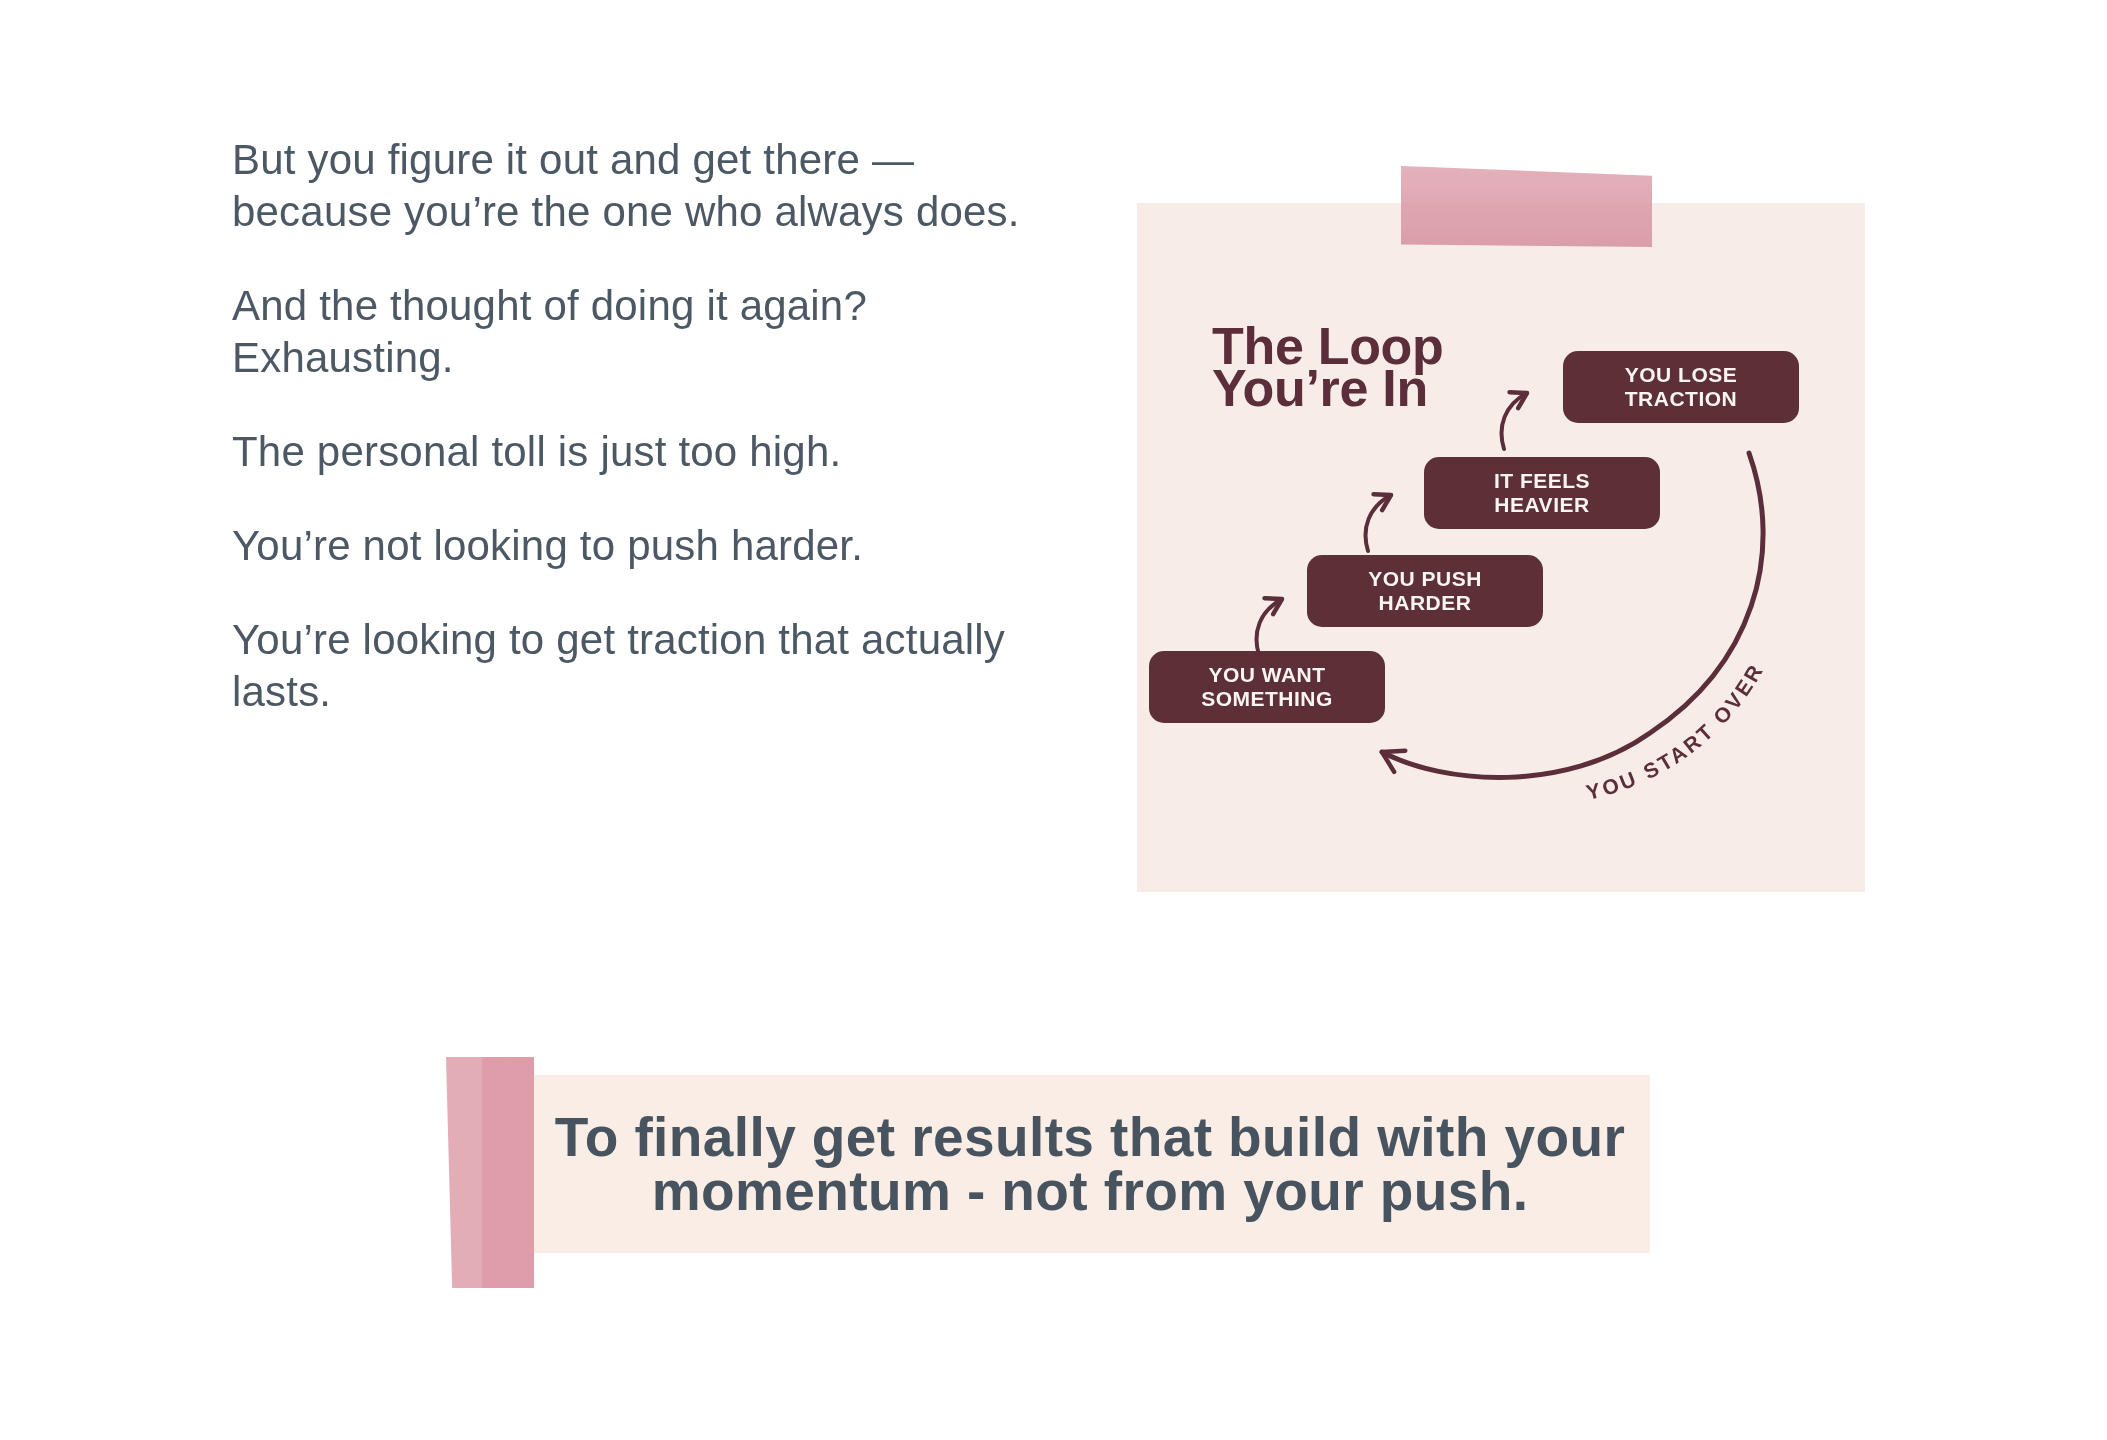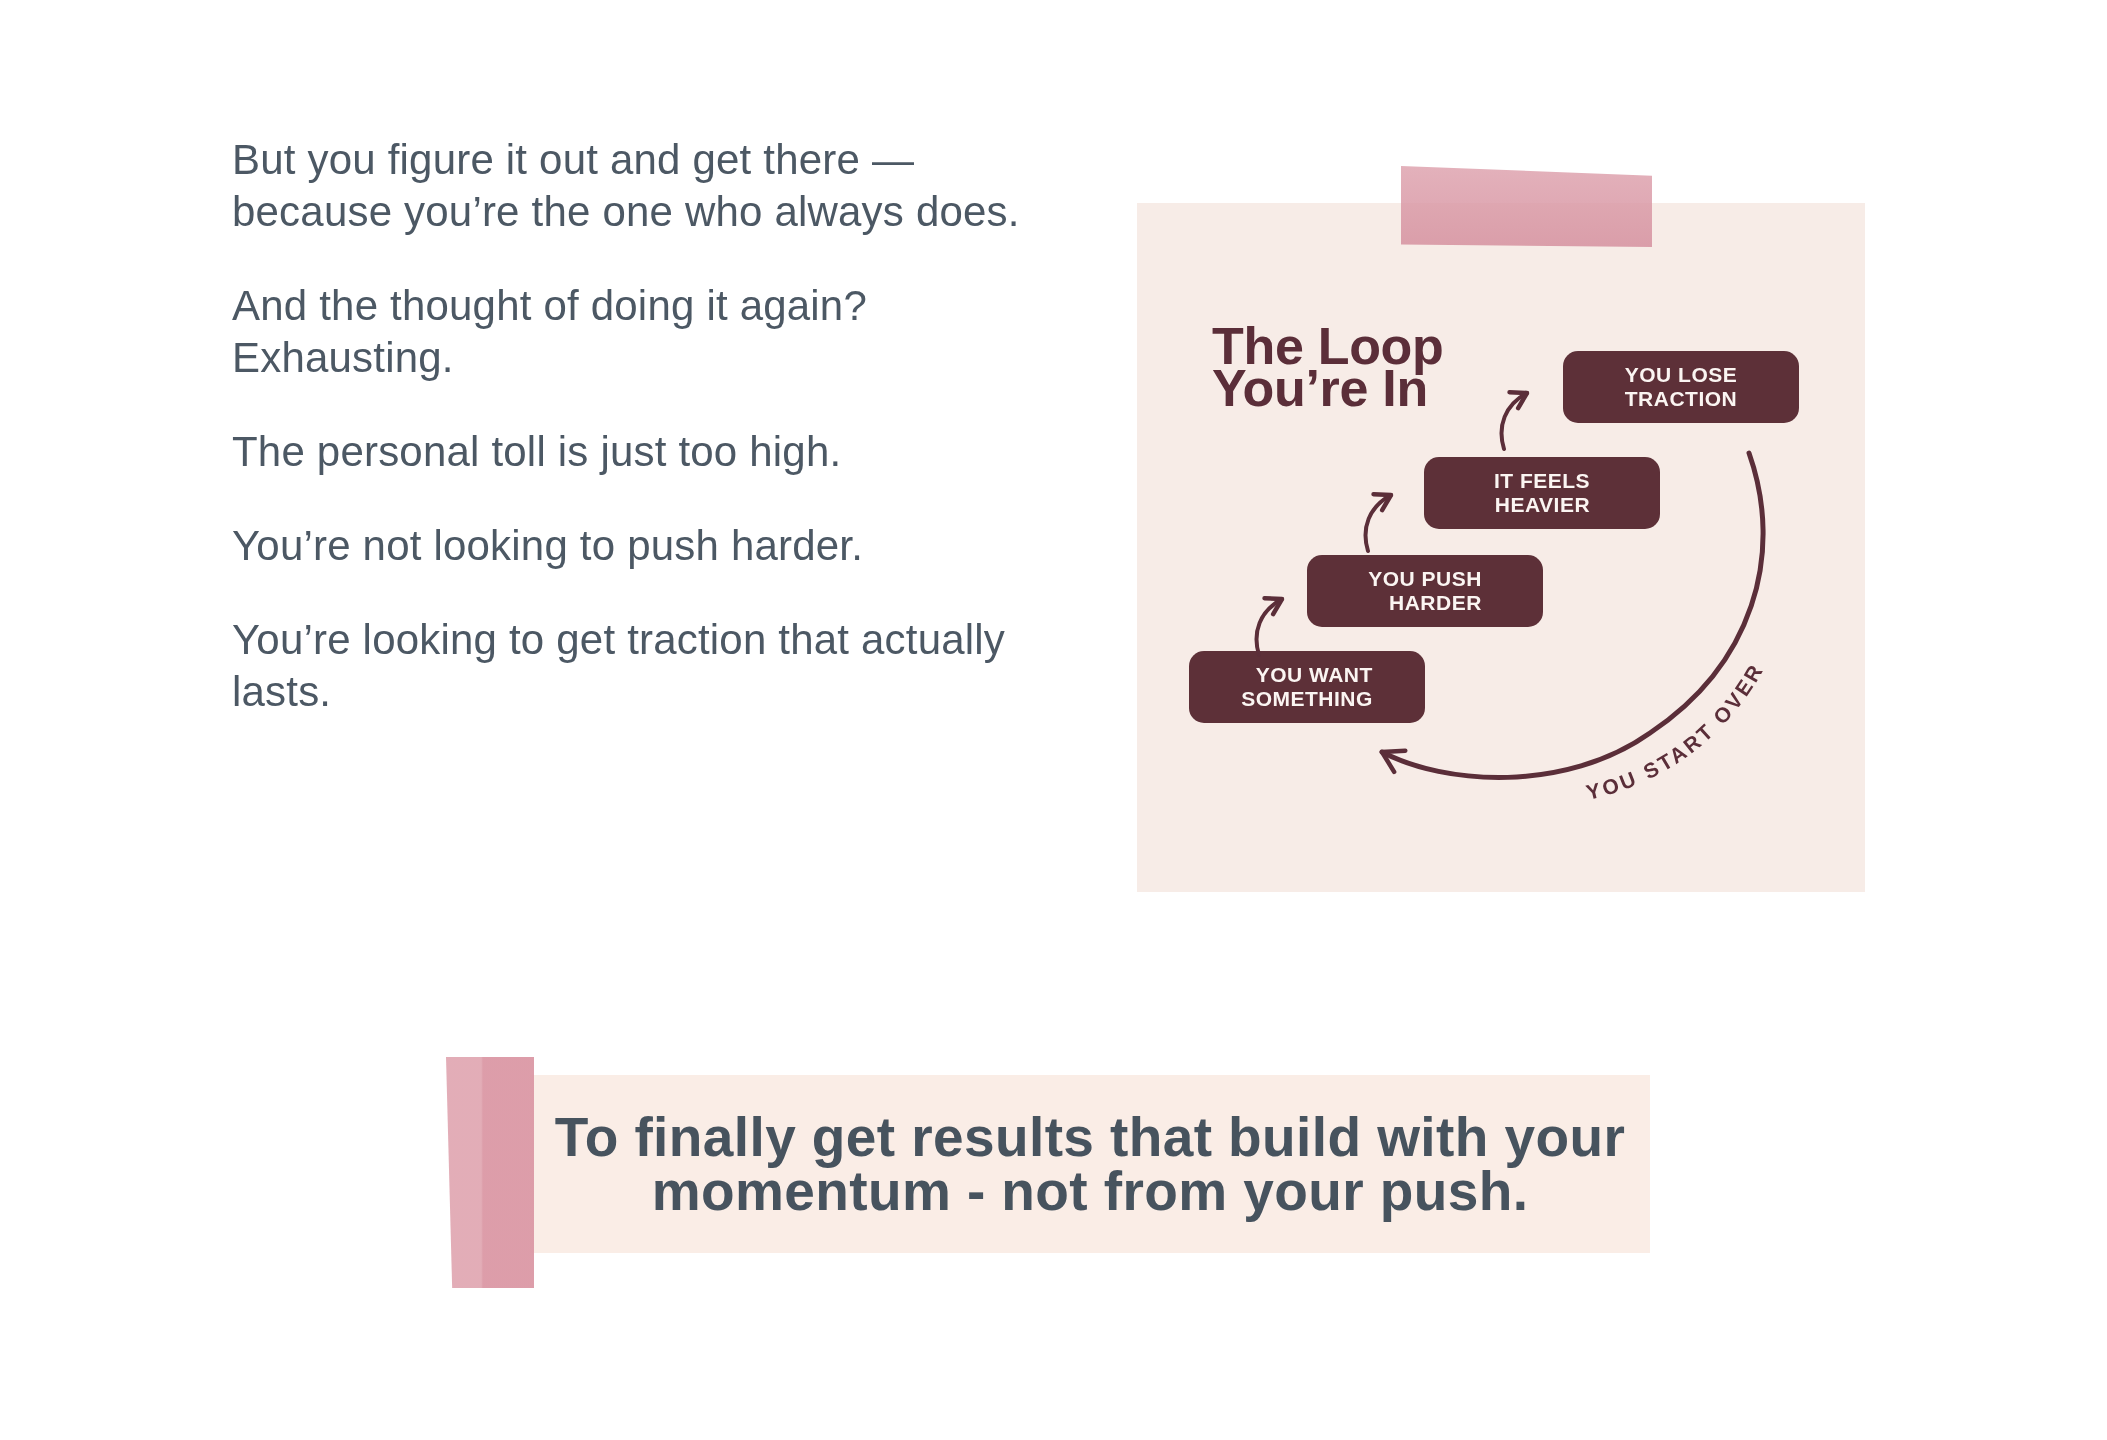--- a/index.html
+++ b/index.html
@@ -28,25 +28,25 @@
   .card{position:absolute;left:1137px;top:203px;width:728px;height:689px;
     background:var(--card-bg);}
   .card-title{
     position:absolute;left:1212px;top:325px;
     font-size:52px;line-height:42px;font-weight:bold;letter-spacing:-0.3px;
     color:var(--maroon);white-space:pre-line;
   }
   .loop-box{
     position:absolute;width:236px;height:72px;border-radius:15px;
     background:var(--box-maroon);
-    display:flex;align-items:center;justify-content:center;text-align:right;
+    display:flex;align-items:center;justify-content:center;text-align:center;
     color:var(--box-text);font-size:21px;line-height:24px;font-weight:bold;
     letter-spacing:0.5px;white-space:pre-line;
   }
-  .box-want{left:1189px;top:651px;}
+  .box-want{left:1149px;top:651px;}
   .box-push{left:1307px;top:555px;}
   .box-heavier{left:1424px;top:457px;}
   .box-lose{left:1563px;top:351px;}
 
   
   .tape-top{
     position:absolute;left:1401px;top:166px;width:251px;height:81px;z-index:4;
     background:linear-gradient(180deg,rgba(221,160,172,0.82) 0%,rgba(214,147,161,0.88) 100%);
     -webkit-clip-path:polygon(0% 0%,100% 12%,100% 100%,0% 97%);
     clip-path:polygon(0% 0%,100% 12%,100% 100%,0% 97%);

